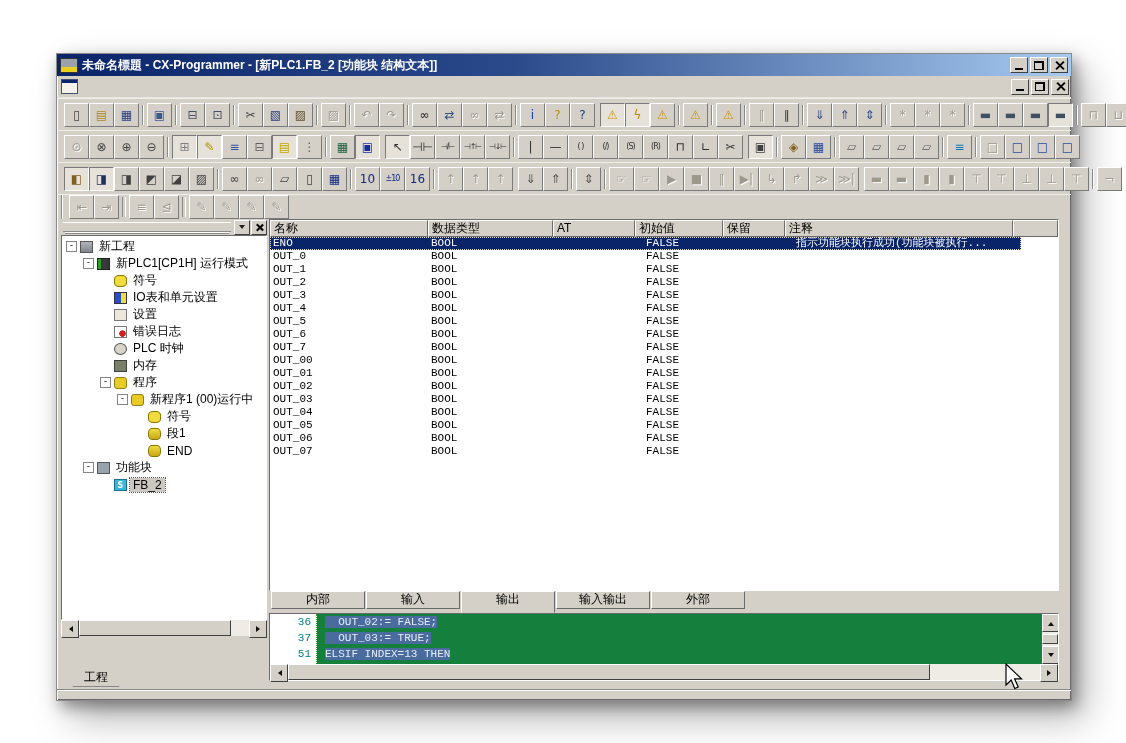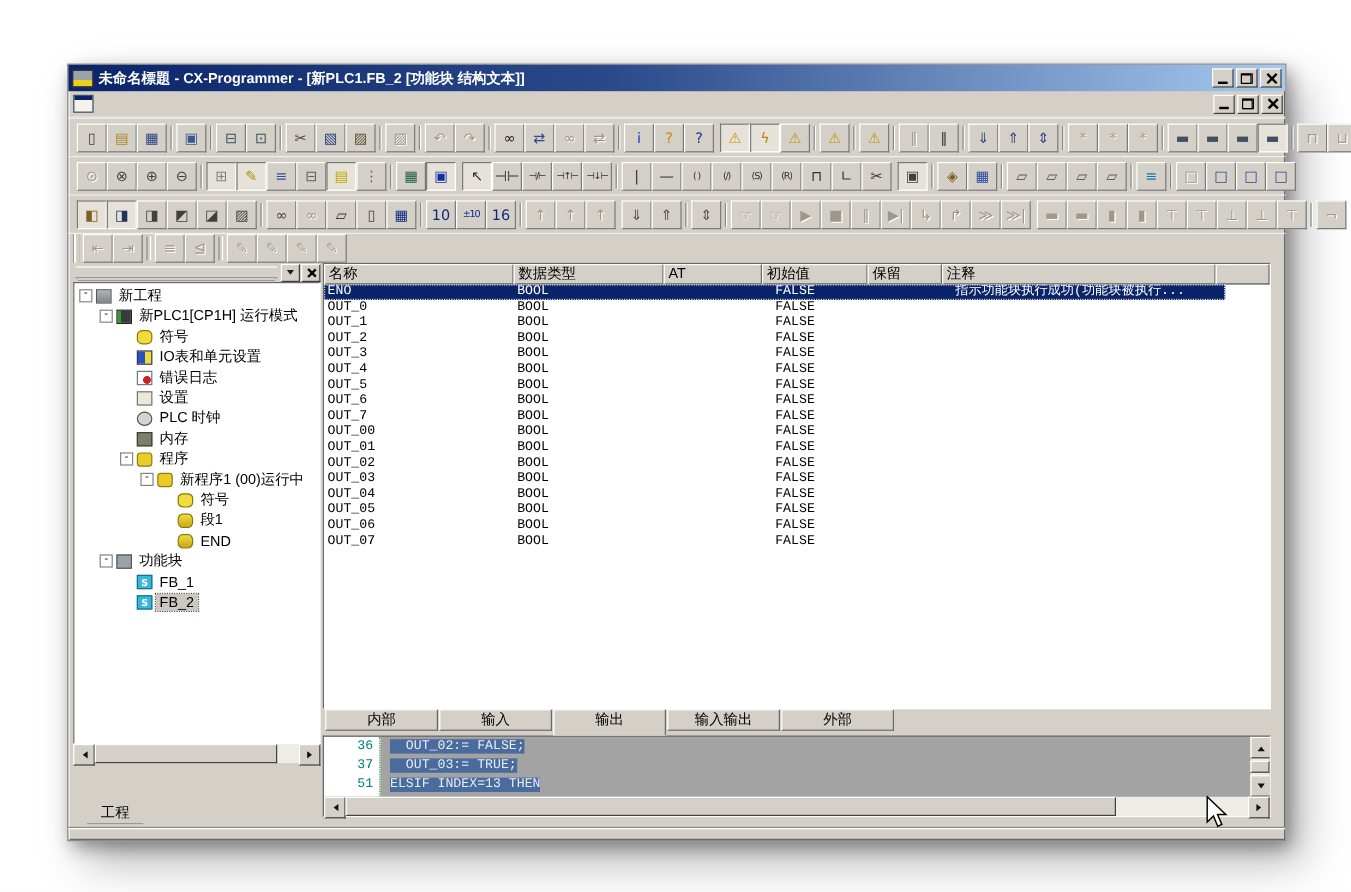--- a/index.html
+++ b/index.html
@@ -95,21 +95,21 @@
   .vt-h{box-sizing:border-box;border:1px solid;border-color:#fff #6a6a6a #6a6a6a #fff;background:#d4d0c8;
         font-size:12px;padding:0 3px;line-height:15px;white-space:nowrap;overflow:hidden;flex:none;}
   .vt-h.fill{flex:1;}
   .vt-row{display:flex;height:13px;width:751px;font:11px/13px "Liberation Mono","DejaVu Sans Mono",monospace;white-space:nowrap;}
   .vt-c{box-sizing:border-box;padding:0 3px;overflow:hidden;flex:none;}
   .vt-row.sel{background:#0a246a;color:#fff;outline:1px dotted #e0e0e0;outline-offset:-1px;}
   .vtabs{position:absolute;left:2px;top:372px;height:22px;display:flex;align-items:flex-start;}
   .vtab{width:92px;height:16px;margin-right:1px;background:#d4d0c8;border:1px solid;
         border-color:#fff #6a6a6a #6a6a6a #fff;text-align:center;font-size:12px;line-height:15px;}
   .vtab.active{height:20px;border-bottom-color:#d4d0c8;z-index:2;}
-  .editor{position:absolute;left:0;top:394px;width:790px;height:68px;box-sizing:border-box;background:#a3a3a3;
+  .editor{position:absolute;left:0;top:394px;width:790px;height:68px;box-sizing:border-box;background:#15803d;
           border:1px solid;border-color:#6a6a6a #fff #fff #6a6a6a;display:flex;flex-direction:column;}
   .ed-top{flex:1;display:flex;overflow:hidden;}
   .ed-gutter{width:46px;flex:none;background:#fff;border-right:1px dotted #30a030;}
   .ed-num{height:16px;text-align:right;padding-right:5px;color:#008080;
           font:11px/16px "Liberation Mono","DejaVu Sans Mono",monospace;}
   .ed-body{flex:1;padding-left:8px;overflow:hidden;}
   .ed-line{height:16px;font:11px/16px "Liberation Mono","DejaVu Sans Mono",monospace;white-space:pre;}
   .ed-sel{background:#4a6b9d;color:#e6edf6;}
   .statusbar{height:13px;margin-top:0;border-top:1px solid #8a8a8a;box-shadow:inset 0 1px 0 #fff;}
   
@@ -596,27 +596,27 @@
               <span class="tree-icon ti-symbols"></span>
               <span class="tree-label">符号</span>
             </div>
             <div class="tree-row" style="padding-left: 38px;">
               <span class="tree-spacer"></span>
               <span class="tree-icon ti-io"></span>
               <span class="tree-label">IO表和单元设置</span>
             </div>
             <div class="tree-row" style="padding-left: 38px;">
               <span class="tree-spacer"></span>
+              <span class="tree-icon ti-settings"></span>
+              <span class="tree-label">设置</span>
+            </div>
+            <div class="tree-row" style="padding-left: 38px;">
+              <span class="tree-spacer"></span>
               <span class="tree-icon ti-errorlog"></span>
               <span class="tree-label">错误日志</span>
-            </div>
-            <div class="tree-row" style="padding-left: 38px;">
-              <span class="tree-spacer"></span>
-              <span class="tree-icon ti-settings"></span>
-              <span class="tree-label">设置</span>
             </div>
             <div class="tree-row" style="padding-left: 38px;">
               <span class="tree-spacer"></span>
               <span class="tree-icon ti-clock"></span>
               <span class="tree-label">PLC 时钟</span>
             </div>
             <div class="tree-row" style="padding-left: 38px;">
               <span class="tree-spacer"></span>
               <span class="tree-icon ti-memory"></span>
               <span class="tree-label">内存</span>
@@ -643,25 +643,20 @@
             </div>
             <div class="tree-row" style="padding-left: 72px;">
               <span class="tree-spacer"></span>
               <span class="tree-icon ti-section"></span>
               <span class="tree-label">END</span>
             </div>
             <div class="tree-row" style="padding-left: 21px;">
               <span class="expander">-</span>
               <span class="tree-icon ti-fbfolder"></span>
               <span class="tree-label">功能块</span>
-            </div>
-            <div class="tree-row" style="padding-left: 38px;">
-              <span class="tree-spacer"></span>
-              <span class="tree-icon ti-fb"></span>
-              <span class="tree-label">FB_1</span>
             </div>
             <div class="tree-row" style="padding-left: 38px;">
               <span class="tree-spacer"></span>
               <span class="tree-icon ti-fb"></span>
               <span class="tree-label selected">FB_2</span>
             </div>
           </div>
         <div class="sbar h">
           <span class="sb-btn">
               <span class="arr l"></span>

